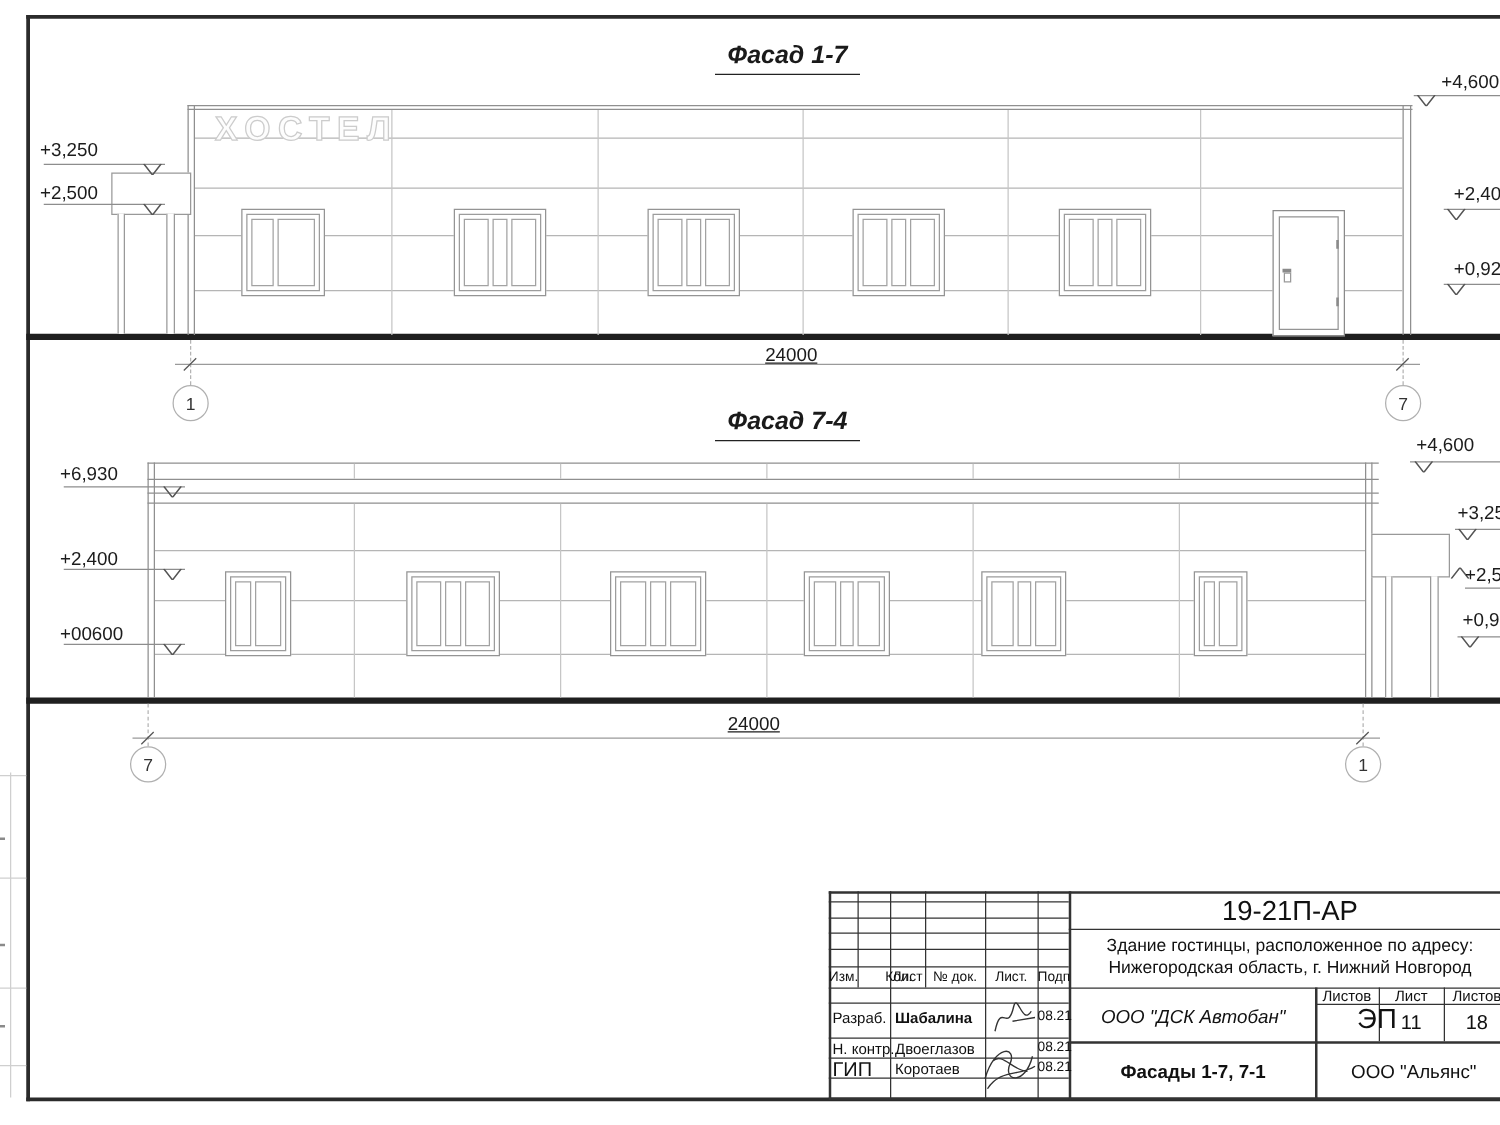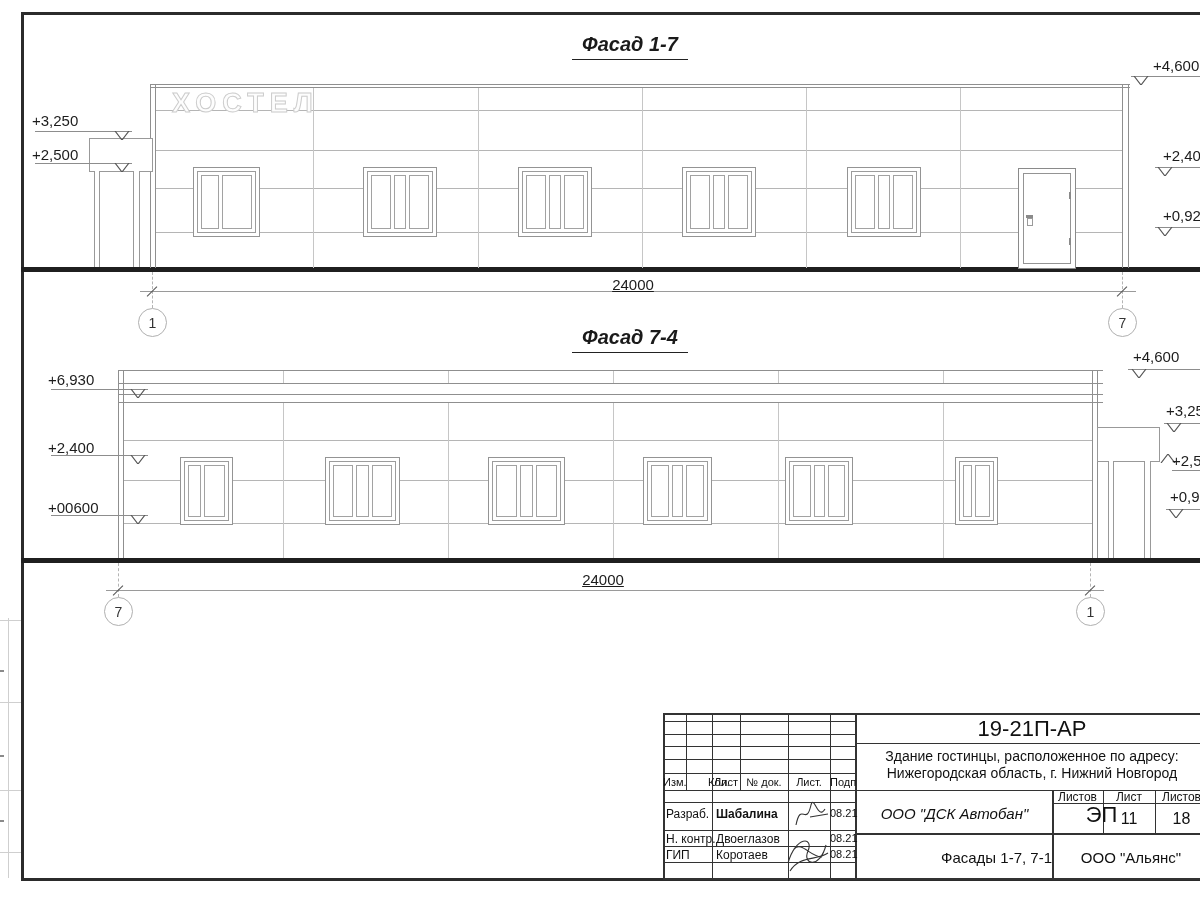--- a/index.html
+++ b/index.html
@@ -376,36 +376,36 @@
     <div class="tb-text tb-center" style="left:740px;top:776px;width:48px;font-size:11px;">№ док.</div>
     <div class="tb-text tb-center" style="left:788px;top:776px;width:42px;font-size:11px;">Лист.</div>
     <div class="tb-text tb-center" style="left:830px;top:776px;width:25px;font-size:11px;">Подп</div>
 
     <div class="tb-text" style="left:666px;top:807px;font-size:12px;">Разраб.</div>
     <div class="tb-text" style="left:716px;top:807px;font-size:12px;font-weight:bold;">Шабалина</div>
     <div class="tb-text tb-center" style="left:830px;top:807px;width:25px;font-size:11px;">08.21</div>
     <div class="tb-text" style="left:666px;top:832px;font-size:12px;">Н. контр.</div>
     <div class="tb-text" style="left:716px;top:832px;font-size:12px;">Двоеглазов</div>
     <div class="tb-text tb-center" style="left:830px;top:832px;width:25px;font-size:11px;">08.21</div>
-    <div class="tb-text" style="left:666px;top:848px;font-size:12px;">ГИП</div>
+    <div class="tb-text" style="left:666px;top:848px;font-size:16px;">ГИП</div>
     <div class="tb-text" style="left:716px;top:848px;font-size:12px;text-align:right;">Коротаев</div>
     <div class="tb-text tb-center" style="left:830px;top:848px;width:25px;font-size:11px;">08.21</div>
 
     <svg class="sig-svg" style="left:792px;top:797px;" width="38" height="32" viewBox="0 0 38 32">
       <path d="M4,28 C9,4 14,30 19,8 C22,-3 26,24 33,12 M18,20 L36,17" fill="none" stroke="#333" stroke-width="1.1"></path>
     </svg>
     <svg class="sig-svg" style="left:782px;top:827px;" width="50" height="50" viewBox="0 0 50 50">
       <path d="M6,36 C14,8 32,10 26,24 C20,38 38,42 44,18 M8,44 C18,28 34,34 46,26 M12,22 C20,14 28,30 40,30" fill="none" stroke="#333" stroke-width="1.1"></path>
     </svg>
 
     <div class="tb-text tb-center" style="left:857px;top:716px;width:350px;font-size:22px;">19-21П-АР</div>
     <div class="tb-text tb-center" style="left:857px;top:748px;width:350px;font-size:14px;">Здание гостинцы, расположенное по адресу:</div>
     <div class="tb-text tb-center" style="left:857px;top:765px;width:350px;font-size:14px;">Нижегородская область, г. Нижний Новгород</div>
     <div class="tb-text tb-center" style="left:857px;top:805px;width:195px;font-size:15px;font-style:italic;">ООО "ДСК Автобан"</div>
-    <div class="tb-text tb-center" style="left:899px;top:849px;width:195px;font-size:15px;">Фасады 1-7, 7-1</div>
+    <div class="tb-text tb-center" style="left:857px;top:849px;width:195px;font-size:15px;font-weight:bold;">Фасады 1-7, 7-1</div>
     <div class="tb-text tb-center" style="left:1054px;top:849px;width:154px;font-size:15px;">ООО "Альянс"</div>
     <div class="tb-text tb-center" style="left:1052px;top:790px;width:51px;font-size:12px;">Листов</div>
     <div class="tb-text tb-center" style="left:1103px;top:790px;width:52px;font-size:12px;">Лист</div>
     <div class="tb-text tb-center" style="left:1155px;top:790px;width:53px;font-size:12px;">Листов</div>
     <div class="tb-text tb-center" style="left:1052px;top:802px;width:51px;font-size:22px;margin-left:24px;">ЭП</div>
     <div class="tb-text tb-center" style="left:1103px;top:810px;width:52px;font-size:16px;">11</div>
     <div class="tb-text tb-center" style="left:1155px;top:810px;width:53px;font-size:16px;">18</div>
   </div>
 
 </div>

